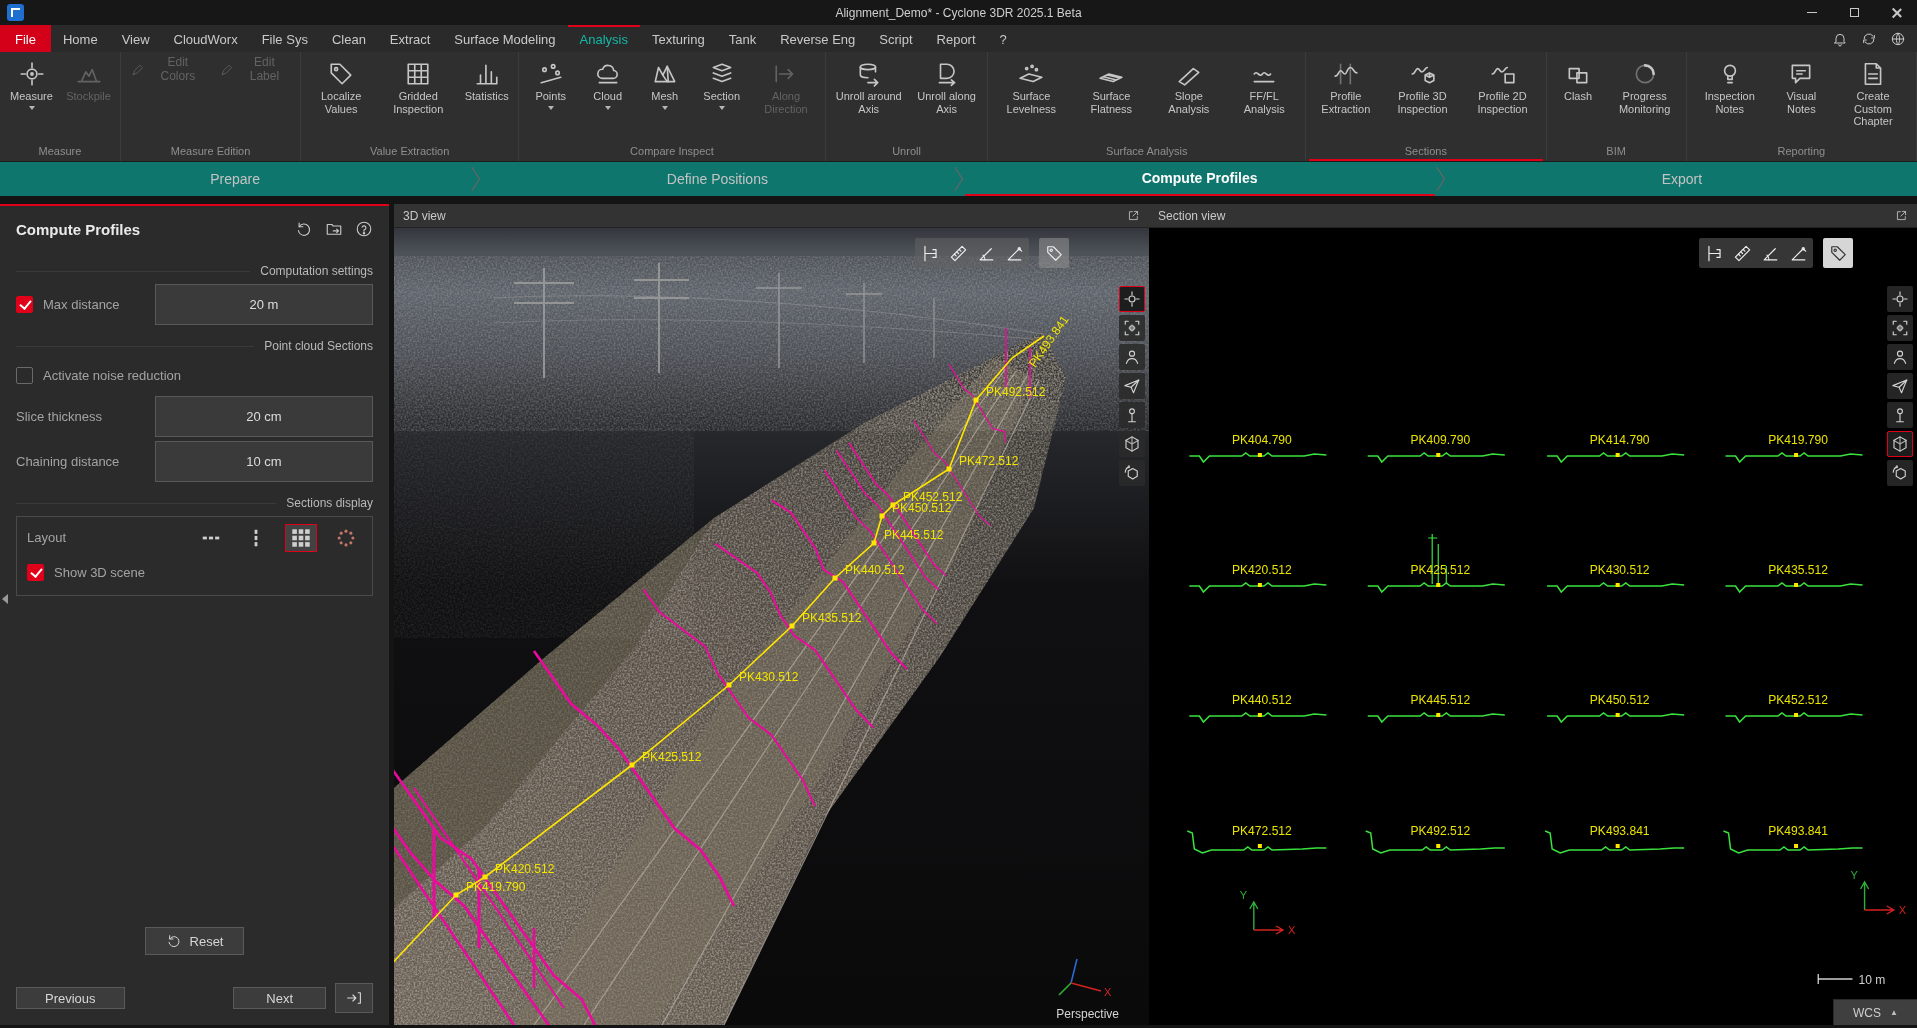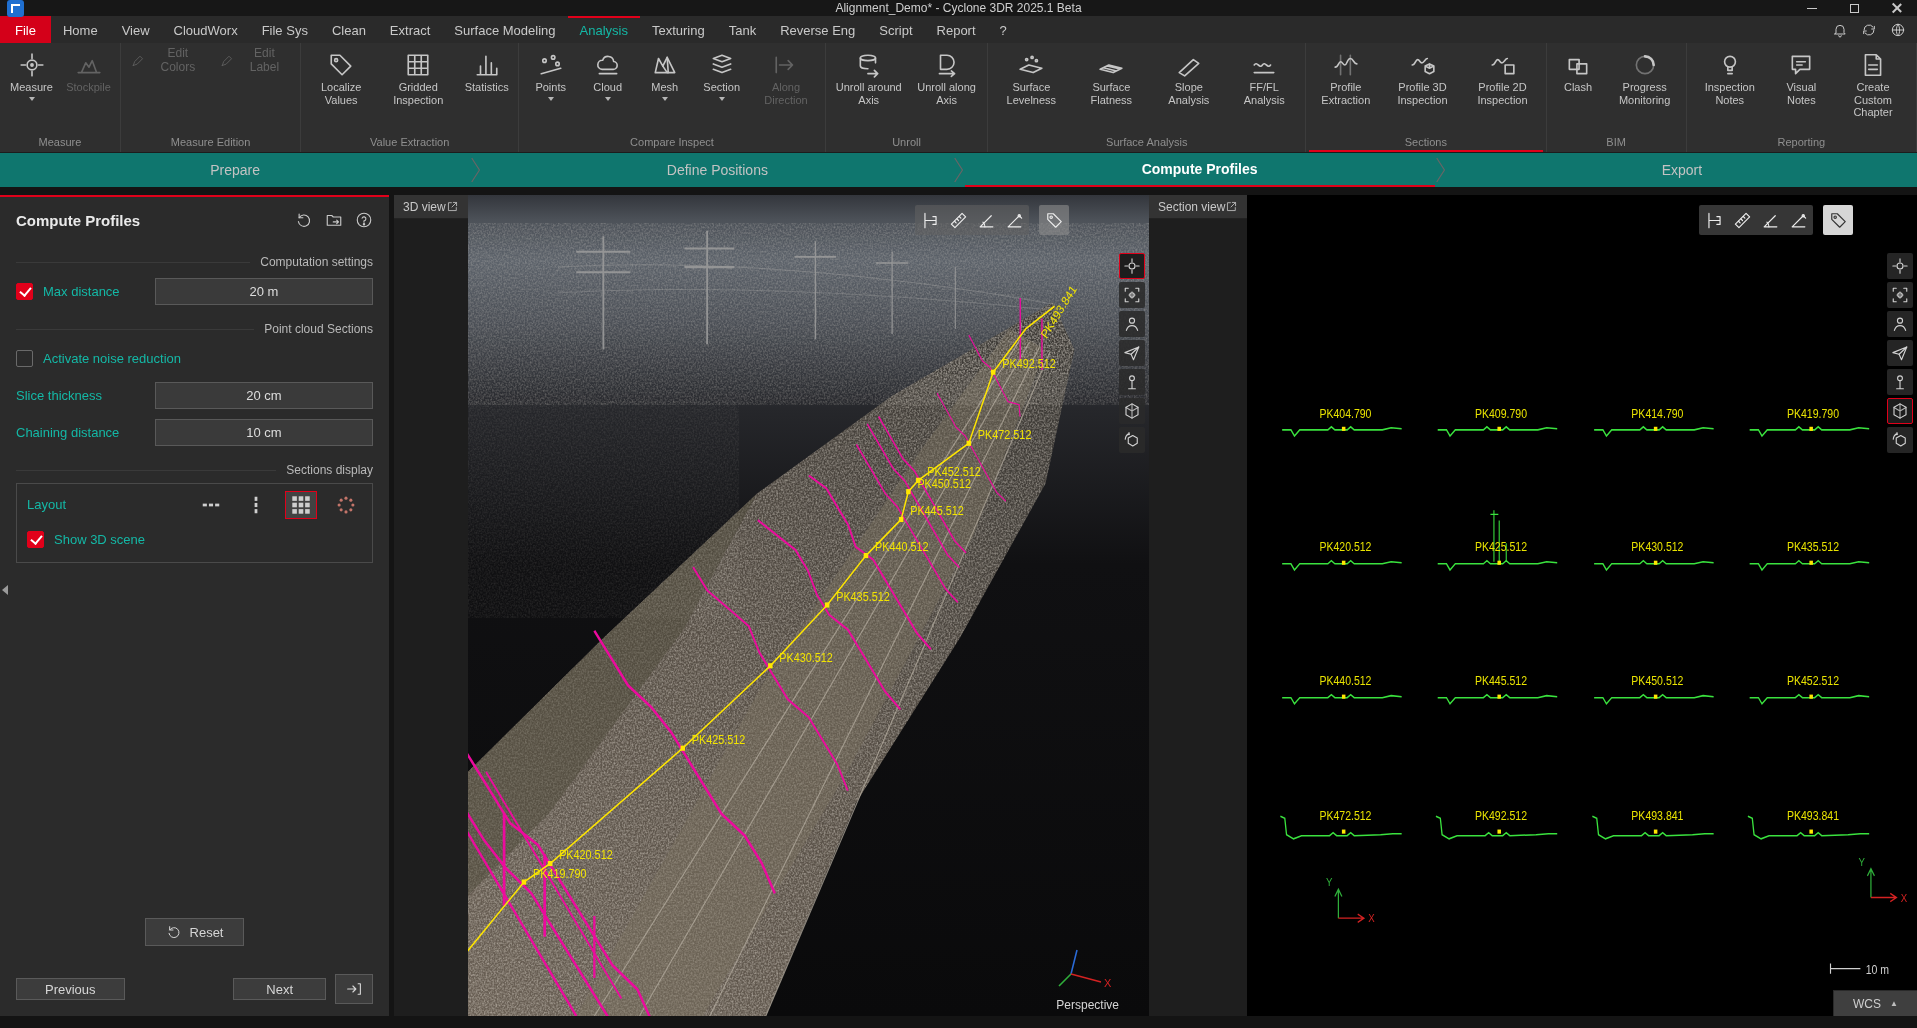--- a/index.html
+++ b/index.html
@@ -3,21 +3,21 @@
 <meta charset="utf-8">
 <style>
   *{box-sizing:border-box;margin:0;padding:0}
   html,body{width:1917px;height:1028px;overflow:hidden;background:#141414;
     font-family:"Liberation Sans",sans-serif;color:#ccc;font-size:13px}
   button{font-family:inherit;cursor:pointer;background:none;border:none;color:inherit}
   .icon{width:26px;height:26px;stroke:currentColor;fill:none;stroke-width:1.5;stroke-linecap:round;stroke-linejoin:round}
   .icon-18{width:18px;height:18px}.icon-13{width:13px;height:13px}.icon-16{width:16px;height:16px}.icon-19{width:19px;height:19px}
 
   
-  .titlebar{height:16px;background:#171717;display:flex;align-items:center;position:relative}
+  .titlebar{height:25px;background:#171717;display:flex;align-items:center;position:relative}
   .app-icon{width:17px;height:17px;margin-left:7px;background:#1f6fd0;border-radius:3px;position:relative}
   .app-icon::after{content:"";position:absolute;inset:4px;border:2px solid #fff;border-right:none;border-bottom:none}
   .tb-title{position:absolute;left:0;right:0;text-align:center;font-size:12px;color:#cfcfcf;pointer-events:none}
   .tb-controls{margin-left:auto;display:flex;height:100%}
   .tb-btn{width:42px;display:flex;align-items:center;justify-content:center}
   .gl-min{width:10px;height:1px;background:#c9c9c9}
   .gl-max{width:9px;height:9px;border:1px solid #c9c9c9}
   .gl-close{position:relative;width:12px;height:12px}
   .gl-close::before,.gl-close::after{content:"";position:absolute;left:5.5px;top:0;width:1.5px;height:12px;background:#c9c9c9}
   .gl-close::before{transform:rotate(45deg)}.gl-close::after{transform:rotate(-45deg)}
@@ -59,41 +59,41 @@
   
   .left-panel{width:389px;background:#2b2b2b;border-top:2px solid #e1001a;display:flex;flex-direction:column}
   .panel-body{padding:0 16px 12px;display:flex;flex-direction:column;flex:1}
   .panel-header{display:flex;align-items:center;height:46px}
   .panel-title{font-size:15px;font-weight:bold;color:#eaeaea}
   .panel-header-icons{margin-left:auto;display:flex;gap:12px}
   .ph-btn{color:#c9c9c9;display:flex;align-items:center}
   .group-label{display:flex;align-items:center;justify-content:flex-end;gap:10px;margin:12px 0 4px;color:#b9b9b9;font-size:12px}
   .group-label::before{content:"";flex:1;height:1px;background:#3a3a3a}
   .row{display:flex;align-items:center;min-height:33px;margin:2px 0}
-  .row label{color:#14b8a6}
+  .row label{color:#a3a3a3}
   .checkbox{width:17px;height:17px;flex:none;border:1px solid #6a6a6a;background:#2b2b2b;border-radius:2px;margin-right:10px;position:relative;cursor:pointer}
   .checkbox.checked{background:#e1001a;border-color:#e1001a}
   .checkbox.checked::after{content:"";position:absolute;left:5px;top:1px;width:5px;height:9px;border:solid #fff;border-width:0 2px 2px 0;transform:rotate(40deg)}
-  .field{margin-left:auto;width:218px;height:27px;background:#3a3a3a;border:1px solid #595959;color:#ddd;text-align:center;font-size:13px;font-family:inherit}
+  .field{margin-left:auto;width:218px;height:41px;background:#3a3a3a;border:1px solid #595959;color:#ddd;text-align:center;font-size:13px;font-family:inherit}
   .opt-box{border:1px solid #4a4a4a;padding:2px 10px 4px;margin-top:2px}
   .lay-btns{margin-left:auto;display:flex;gap:13px;align-items:center}
   .lay-btn{width:32px;height:28px;border:1px solid transparent;display:flex;align-items:center;justify-content:center}
   .lay-btn.selected{border-color:#e1001a;background:#424242}
   .lay-ic{width:22px;height:22px;fill:#cfcfcf;stroke:none}
   .lay-ic.red{fill:#c4756a}
   .reset-row{display:flex;justify-content:center;margin-bottom:28px}
   .reset-btn{display:flex;align-items:center;gap:8px;background:#3c3c3c;border:1px solid #5a5a5a;color:#d6d6d6;height:28px;padding:0 20px;font-size:13px}
   .panel-footer{display:flex;align-items:center}
   .pbtn{background:#3c3c3c;border:1px solid #5a5a5a;color:#d6d6d6;height:22px;font-size:13px;padding:0 28px}
   .pbtn.next{margin-left:auto;padding:0 32px}
   .skip-btn{width:38px;height:30px;margin-left:9px;background:#3c3c3c;border:1px solid #5a5a5a;display:flex;align-items:center;justify-content:center;color:#d6d6d6}
   .spacer{flex:1}
 
   
-  .view{display:flex;flex-direction:row;background:#1e1e1e}
+  .view{display:flex;flex-direction:column;background:#1e1e1e}
   .view3d{width:755px;margin-left:5px}
   .sectionview{flex:1;margin-left:0}
   .view-header{height:24px;background:#333;display:flex;align-items:center;padding:0 9px;font-size:12px;color:#c9c9c9;border-bottom:1px solid #222}
   .vh-btn{margin-left:auto;color:#c9c9c9;display:flex}
   .view-body{flex:1;position:relative;overflow:hidden;background:#000}
   .view-body > svg.scene{position:absolute;inset:0;width:100%;height:100%}
   .tools-row{position:absolute;top:10px;display:flex;gap:10px}
   .view3d .tools-row{right:80px}
   .sectionview .tools-row{right:64px}
   .view-tools{display:flex;gap:2px;background:rgba(98,98,98,.55);border-radius:2px;padding:2px}

